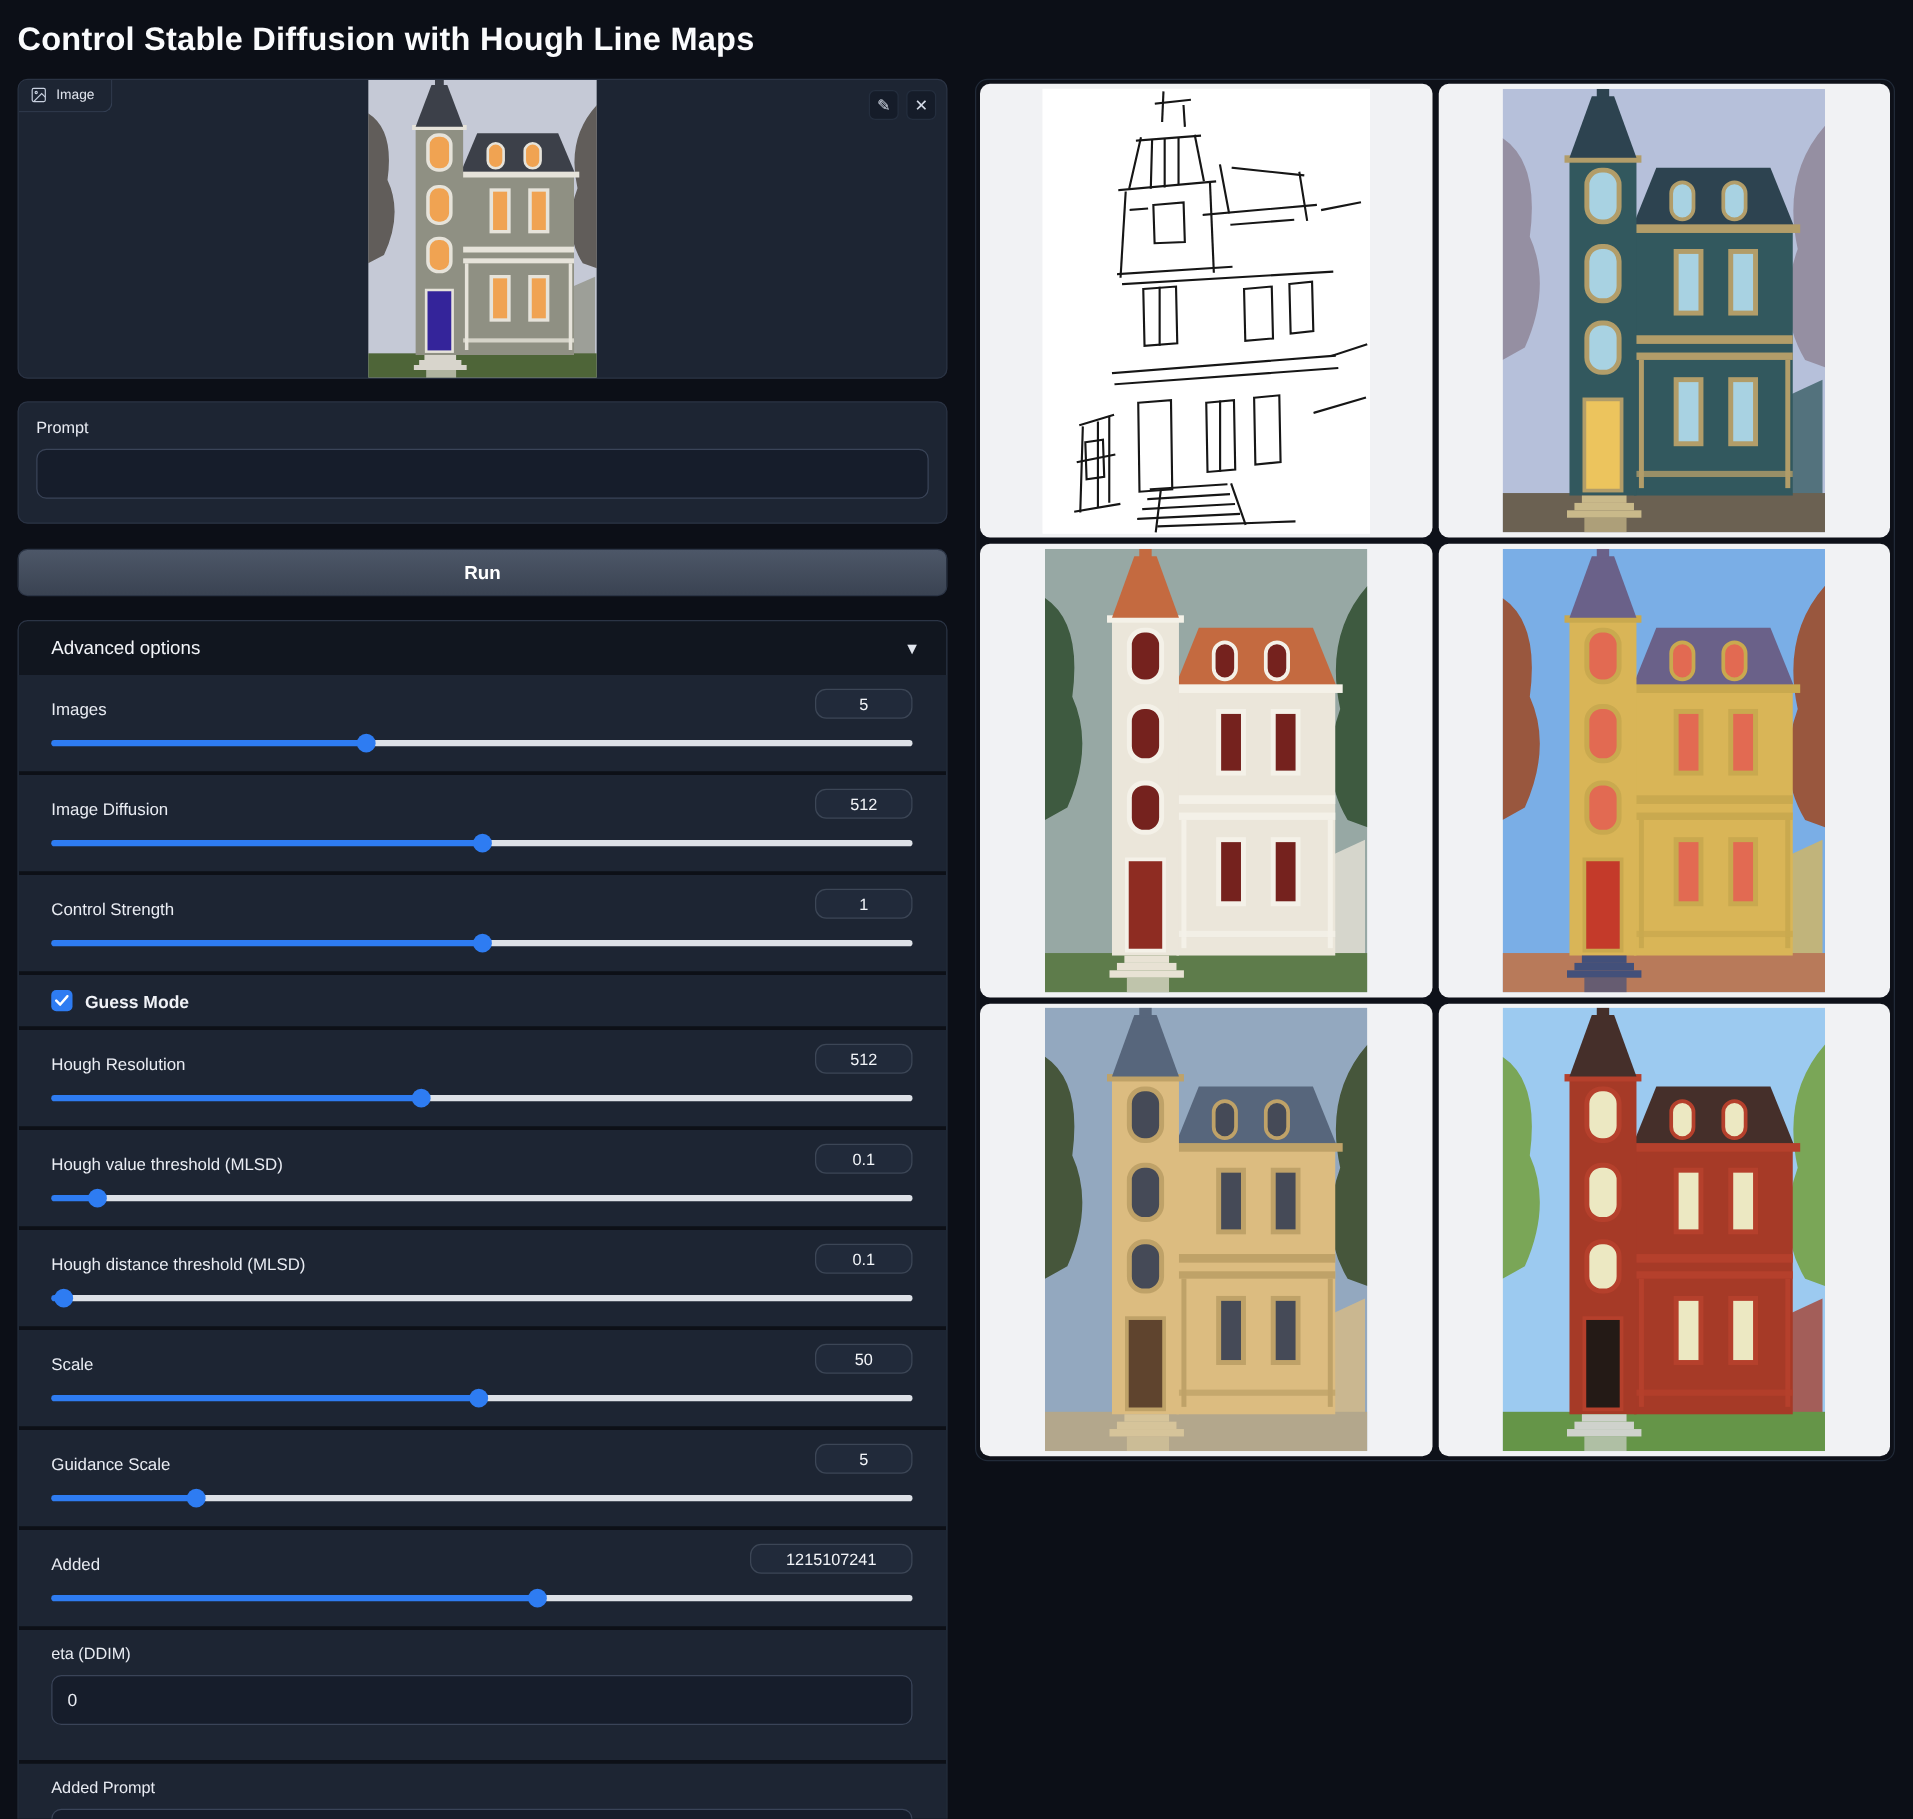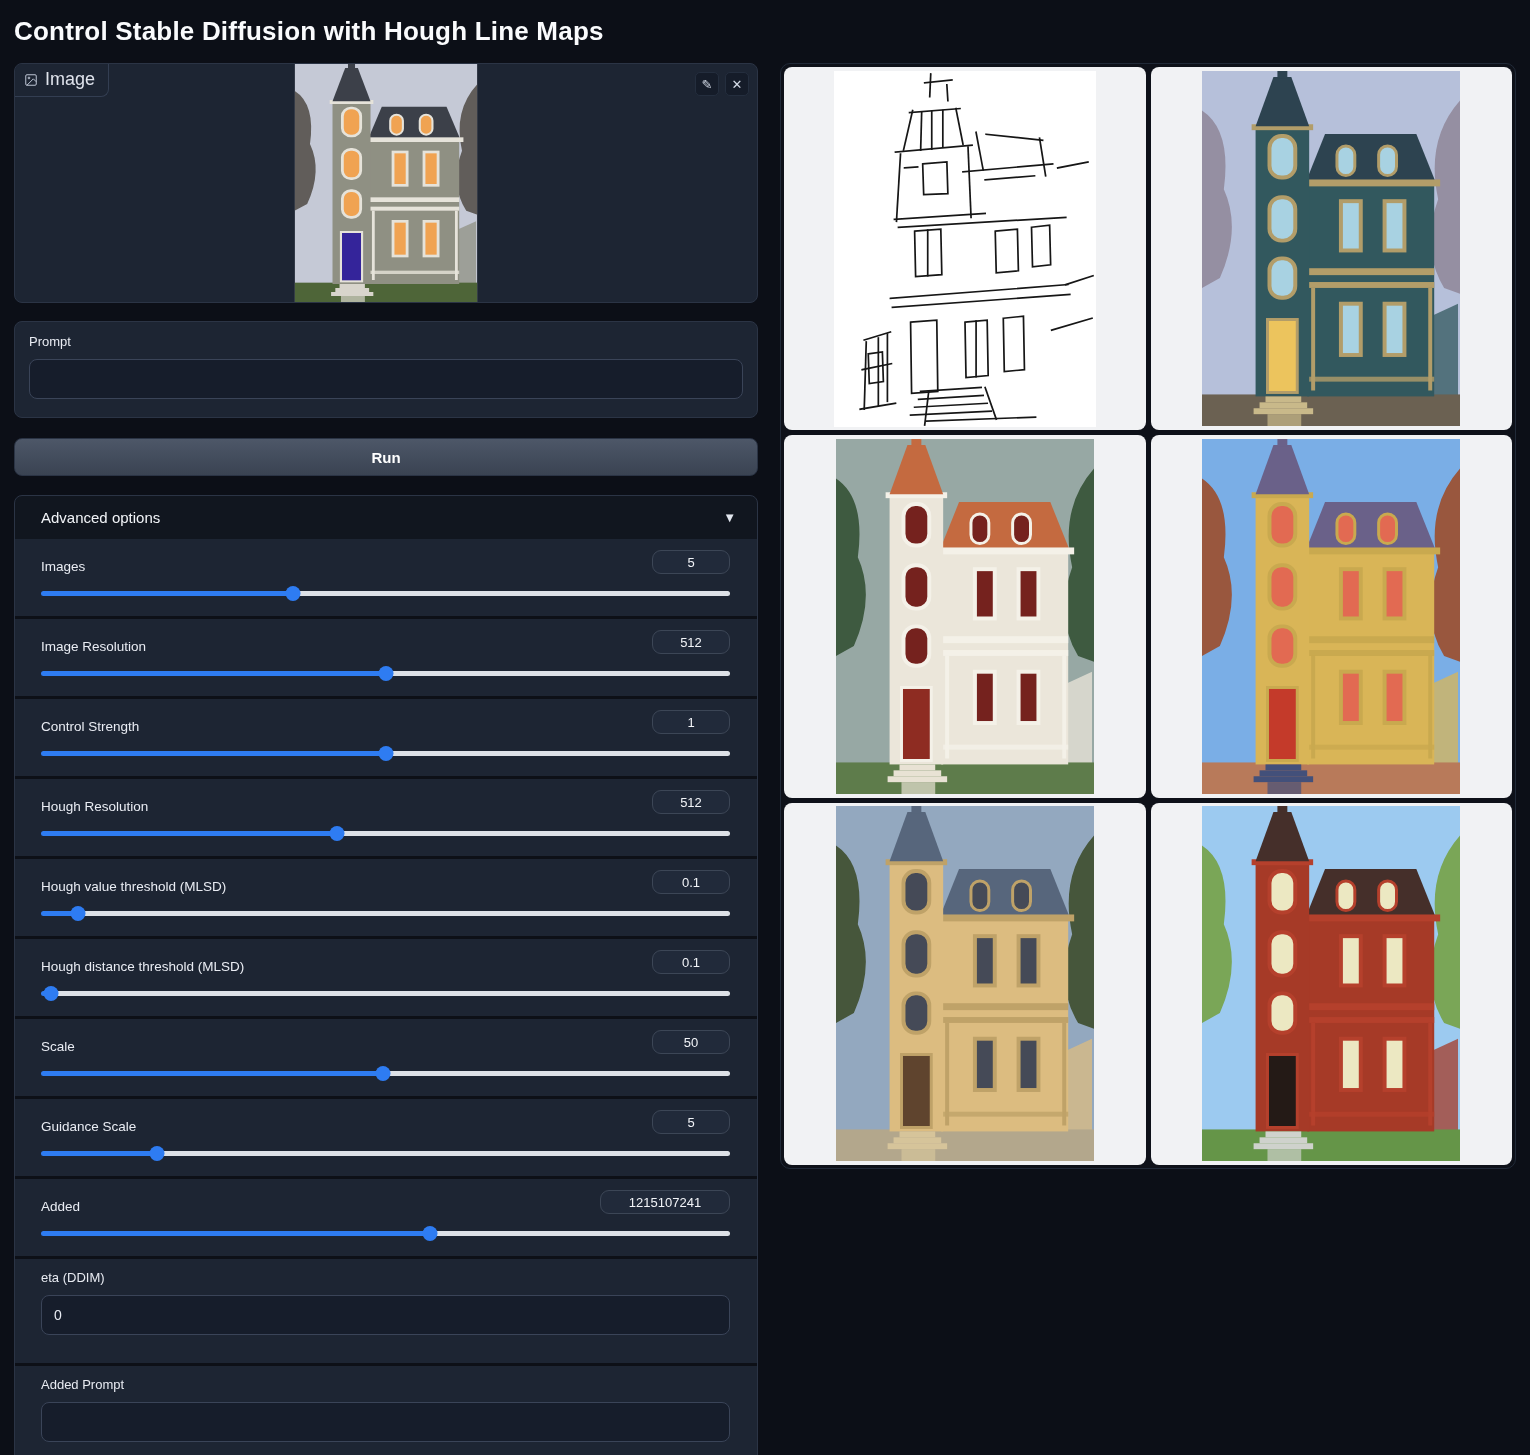--- a/index.html
+++ b/index.html
@@ -15,21 +15,21 @@
     --input-border:#3a4458;
   }
   .page { padding:10px 14px 0 14px; }
   .title { font-size:26px; font-weight:700; color:#fafbfd; margin:6px 0 16px 0; letter-spacing:.2px; }
   .columns { display:flex; gap:22px; align-items:flex-start; }
   .left-col { width:744px; flex:none; }
   .right-col { flex:1; min-width:0; }
 
   
   .image-panel { position:relative; height:240px; background:var(--panel); border:1px solid var(--panel-border); border-radius:8px; margin-bottom:18px; overflow:hidden; }
-  .image-tab { position:absolute; top:0; left:0; display:flex; align-items:center; gap:7px; padding:5px 13px 6px 9px; border-right:1px solid #333e52; border-bottom:1px solid #333e52; border-bottom-right-radius:8px; font-size:18px; color:#dfe3ec; z-index:3; background:var(--panel); }
+  .image-tab { position:absolute; top:0; left:0; display:flex; align-items:center; gap:7px; padding:5px 13px 6px 9px; border-right:1px solid #333e52; border-bottom:1px solid #333e52; border-bottom-right-radius:8px; font-size:11px; color:#dfe3ec; z-index:3; background:var(--panel); }
   .image-tab svg { width:14px; height:14px; stroke:#c9d1e0; fill:none; stroke-width:1.6; }
   .photo-wrap { position:absolute; left:50%; top:0; transform:translateX(-50%); width:183px; height:240px; }
   .photo-wrap svg { width:100%; height:100%; display:block; }
   .img-actions { position:absolute; top:8px; right:8px; display:flex; gap:6px; z-index:3; }
   .icon-btn { width:24px; height:24px; background:#151c29; border:1px solid #242e3e; border-radius:5px; color:#d3dae6; font-size:13px; line-height:1; display:flex; align-items:center; justify-content:center; cursor:pointer; }
 
   
   .prompt-panel { background:var(--panel); border:1px solid var(--panel-border); border-radius:8px; padding:12px 14px 14px 14px; margin-bottom:20px; }
   .field-label { font-size:13px; font-weight:500; color:#e8ebf2; margin-bottom:10px; display:block; }
   .g-textarea { width:100%; height:40px; background:var(--input-bg); border:1px solid var(--input-border); border-radius:8px; resize:none; color:#e8ebf2; font-family:inherit; font-size:14px; padding:9px 12px; outline:none; }
@@ -214,40 +214,48 @@
               <div class="num-box">5</div>
             </div>
             <div class="slider" style="--p: 36.6%;">
                 <div class="track"></div>
                 <div class="thumb"></div>
               </div>
           </div>
 
           <div class="block block--slider">
             <div class="label-row">
-              <span class="s-label">Image Resolution</span>
+              <span class="s-label">Image Diffusion</span>
               <div class="num-box">512</div>
             </div>
             <div class="slider" style="--p: 50%;">
                 <div class="track"></div>
                 <div class="thumb"></div>
               </div>
           </div>
 
           <div class="block block--slider">
             <div class="label-row">
               <span class="s-label">Control Strength</span>
               <div class="num-box">1</div>
             </div>
             <div class="slider" style="--p: 50%;">
                 <div class="track"></div>
                 <div class="thumb"></div>
               </div>
           </div>
 
+          <div class="block block--check">
+            <div class="checkbox on">
+              <svg viewBox="0 0 12 10">
+                  <path d="M1 5l3.5 3.5L11 1"></path>
+                </svg>
+            </div>
+            <span class="check-label">Guess Mode</span>
+          </div>
 
           <div class="block block--slider">
             <div class="label-row">
               <span class="s-label">Hough Resolution</span>
               <div class="num-box">512</div>
             </div>
             <div class="slider" style="--p: 43%;">
                 <div class="track"></div>
                 <div class="thumb"></div>
               </div>

